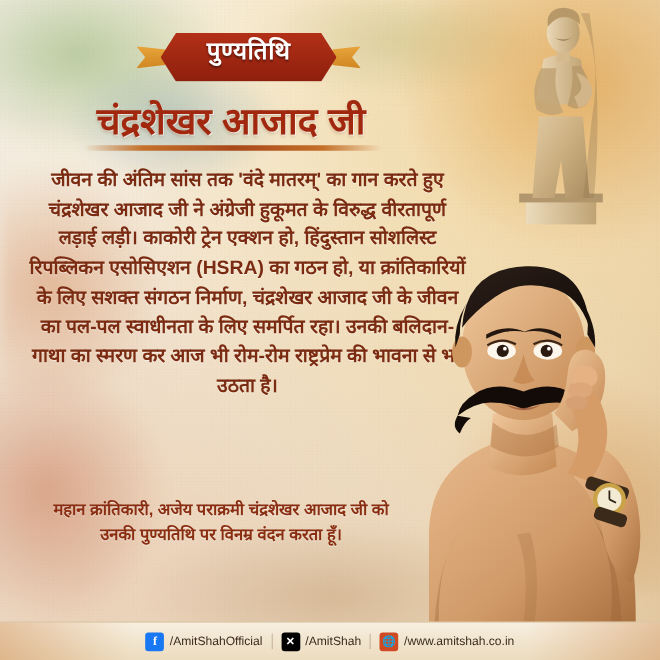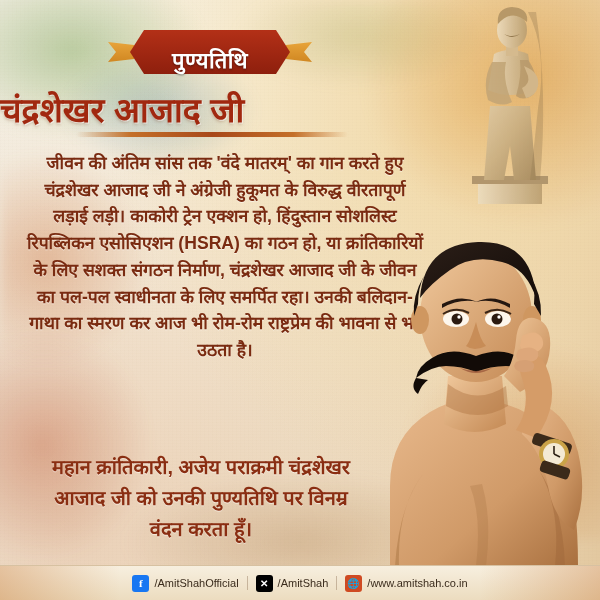--- a/index.html
+++ b/index.html
@@ -72,26 +72,26 @@
     top: -4px;
     width: 150px;
     height: 210px;
     opacity: .88;
     filter: saturate(.8);
   }
 
   
   .badge {
     position: absolute;
-    left: 130px;
+    left: 146px;
     top: 30px;
     width: 160px;
     height: 44px;
     display: flex;
-    align-items: flex-end;
+    align-items: flex-start;
     justify-content: center;
   }
   .badge-bg {
     position: absolute;
     inset: 0;
     background: linear-gradient(180deg, #b33017 0%, #8e1f0d 100%);
     clip-path: polygon(14px 0, calc(100% - 14px) 0, 100% 50%, calc(100% - 14px) 100%, 14px 100%, 0 50%);
     box-shadow: 0 2px 4px rgba(0,0,0,0.25);
   }
   .badge-ribbon-l, .badge-ribbon-r {
@@ -112,21 +112,21 @@
     text-shadow: 0 1px 2px rgba(0,0,0,.45);
     font-family: "Liberation Sans", sans-serif;
   }
 
   
   .title {
     position: absolute;
     left: 0;
     top: 86px;
     width: 420px;
-    text-align: left;
+    text-align: center;
     font-size: 34px;
     font-weight: bold;
     color: #a1280f;
     text-shadow: 1px 1px 0 rgba(255,255,255,.6), 0 2px 3px rgba(120,50,20,.25);
   }
   .title-underline {
     position: absolute;
     left: 76px;
     top: 132px;
     width: 272px;
@@ -150,21 +150,21 @@
   }
   .body-text p {
     margin: 0 0 10px 0;
   }
   .closing {
     position: absolute;
     left: 36px;
     top: 452px;
     width: 330px;
     color: #8a2e12;
-    font-size: 20px;
+    font-size: 15px;
     line-height: 1.55;
     font-weight: bold;
     text-align: center;
     text-shadow: 0 1px 0 rgba(255,255,255,.5);
   }
 
   
   .portrait {
     position: absolute;
     right: 0;

